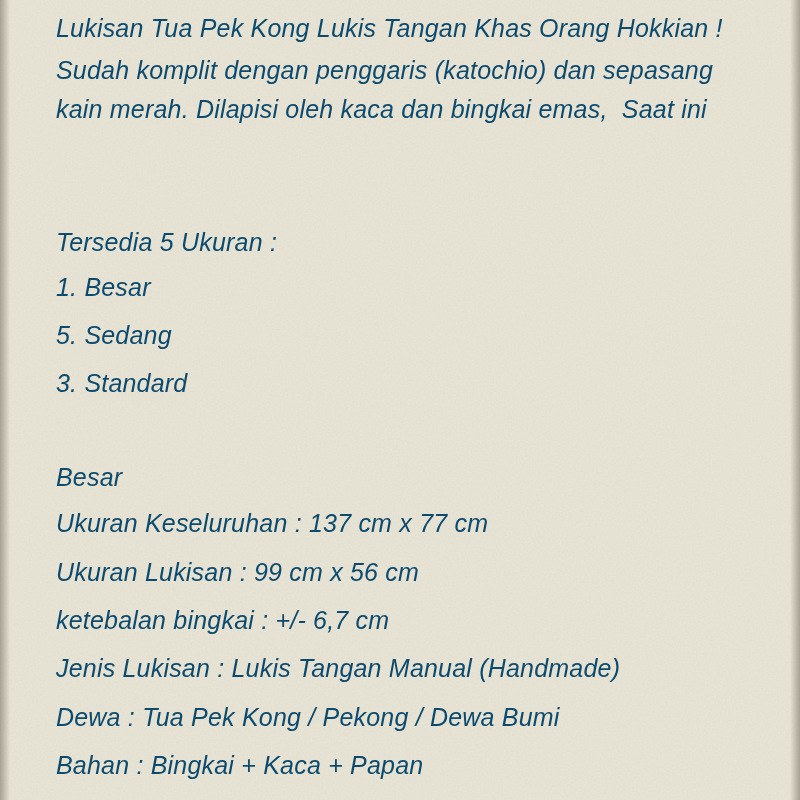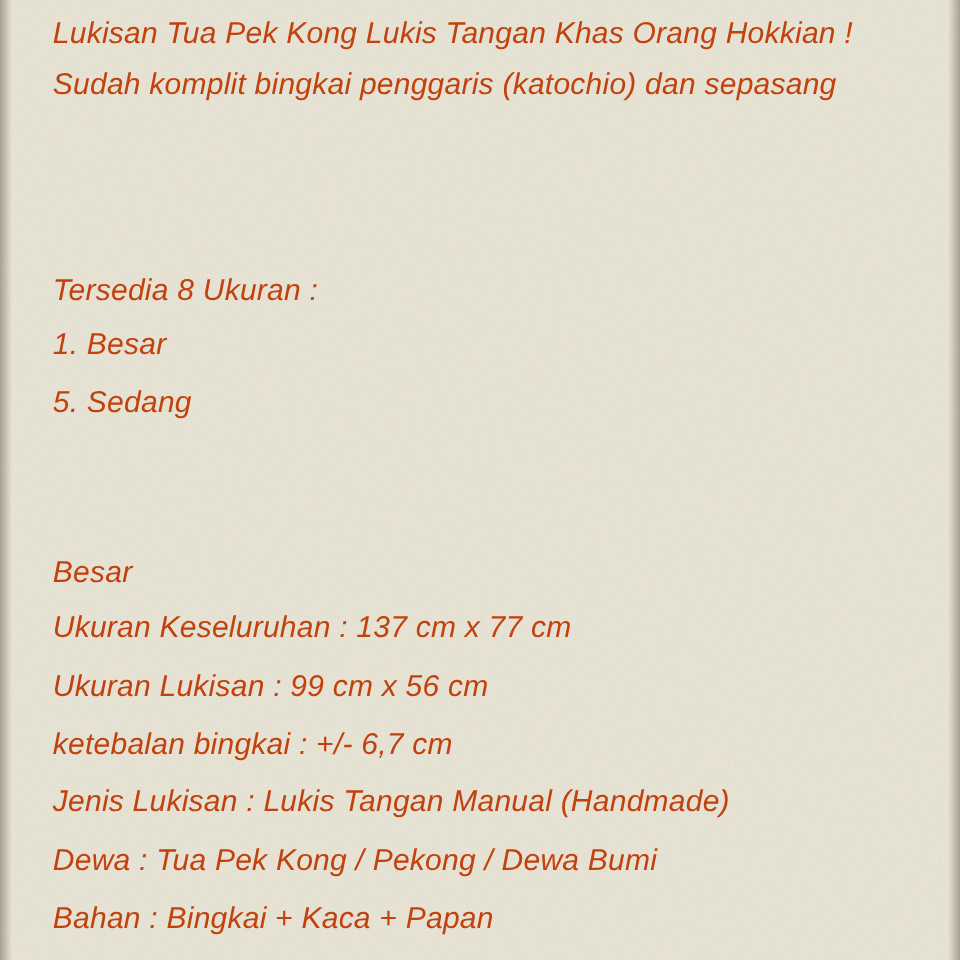--- a/index.html
+++ b/index.html
@@ -24,26 +24,26 @@
     z-index: 0;
     display: block;
   }
   .text-layer {
     position: absolute;
     inset: 0;
     z-index: 2;
   }
   .line {
     position: absolute;
-    left: 44px;
+    left: 56px;
     margin: 0;
     font-style: italic;
     font-size: 25px;
     line-height: 34px;
-    color: #c2410c;
+    color: #0c4a6e;
     letter-spacing: 0.2px;
     white-space: pre;
   }
   .edge-shadow {
     position: absolute;
     top: 0;
     bottom: 0;
     width: 10px;
     z-index: 3;
     pointer-events: none;
@@ -69,25 +69,27 @@
                 0 0 0 0 0.42
                 0 0 0 0 0.34
                 0 0 0 0.14 0"></feColorMatrix>
     </filter>
     <rect width="800" height="800" filter="url(#grain)"></rect>
   </svg>
 
   <div class="text-layer">
 
     <p class="line" style="top:11px">Lukisan Tua Pek Kong Lukis Tangan Khas Orang Hokkian !</p>
-    <p class="line" style="top:53px">Sudah komplit bingkai penggaris (katochio) dan sepasang</p>
+    <p class="line" style="top:53px">Sudah komplit dengan penggaris (katochio) dan sepasang</p>
+    <p class="line" style="top:92px">kain merah. Dilapisi oleh kaca dan bingkai emas,  Saat ini</p>
 
-    <p class="line" style="top:225px">Tersedia 8 Ukuran :</p>
+    <p class="line" style="top:225px">Tersedia 5 Ukuran :</p>
     <p class="line" style="top:270px">1. Besar</p>
     <p class="line" style="top:318px">5. Sedang</p>
+    <p class="line" style="top:366px">3. Standard</p>
 
     <p class="line" style="top:460px">Besar</p>
     <p class="line" style="top:506px">Ukuran Keseluruhan : 137 cm x 77 cm</p>
     <p class="line" style="top:555px">Ukuran Lukisan : 99 cm x 56 cm</p>
     <p class="line" style="top:603px">ketebalan bingkai : +/- 6,7 cm</p>
     <p class="line" style="top:651px">Jenis Lukisan : Lukis Tangan Manual (Handmade)</p>
     <p class="line" style="top:700px">Dewa : Tua Pek Kong / Pekong / Dewa Bumi</p>
     <p class="line" style="top:748px">Bahan : Bingkai + Kaca + Papan</p>
 
   </div>

